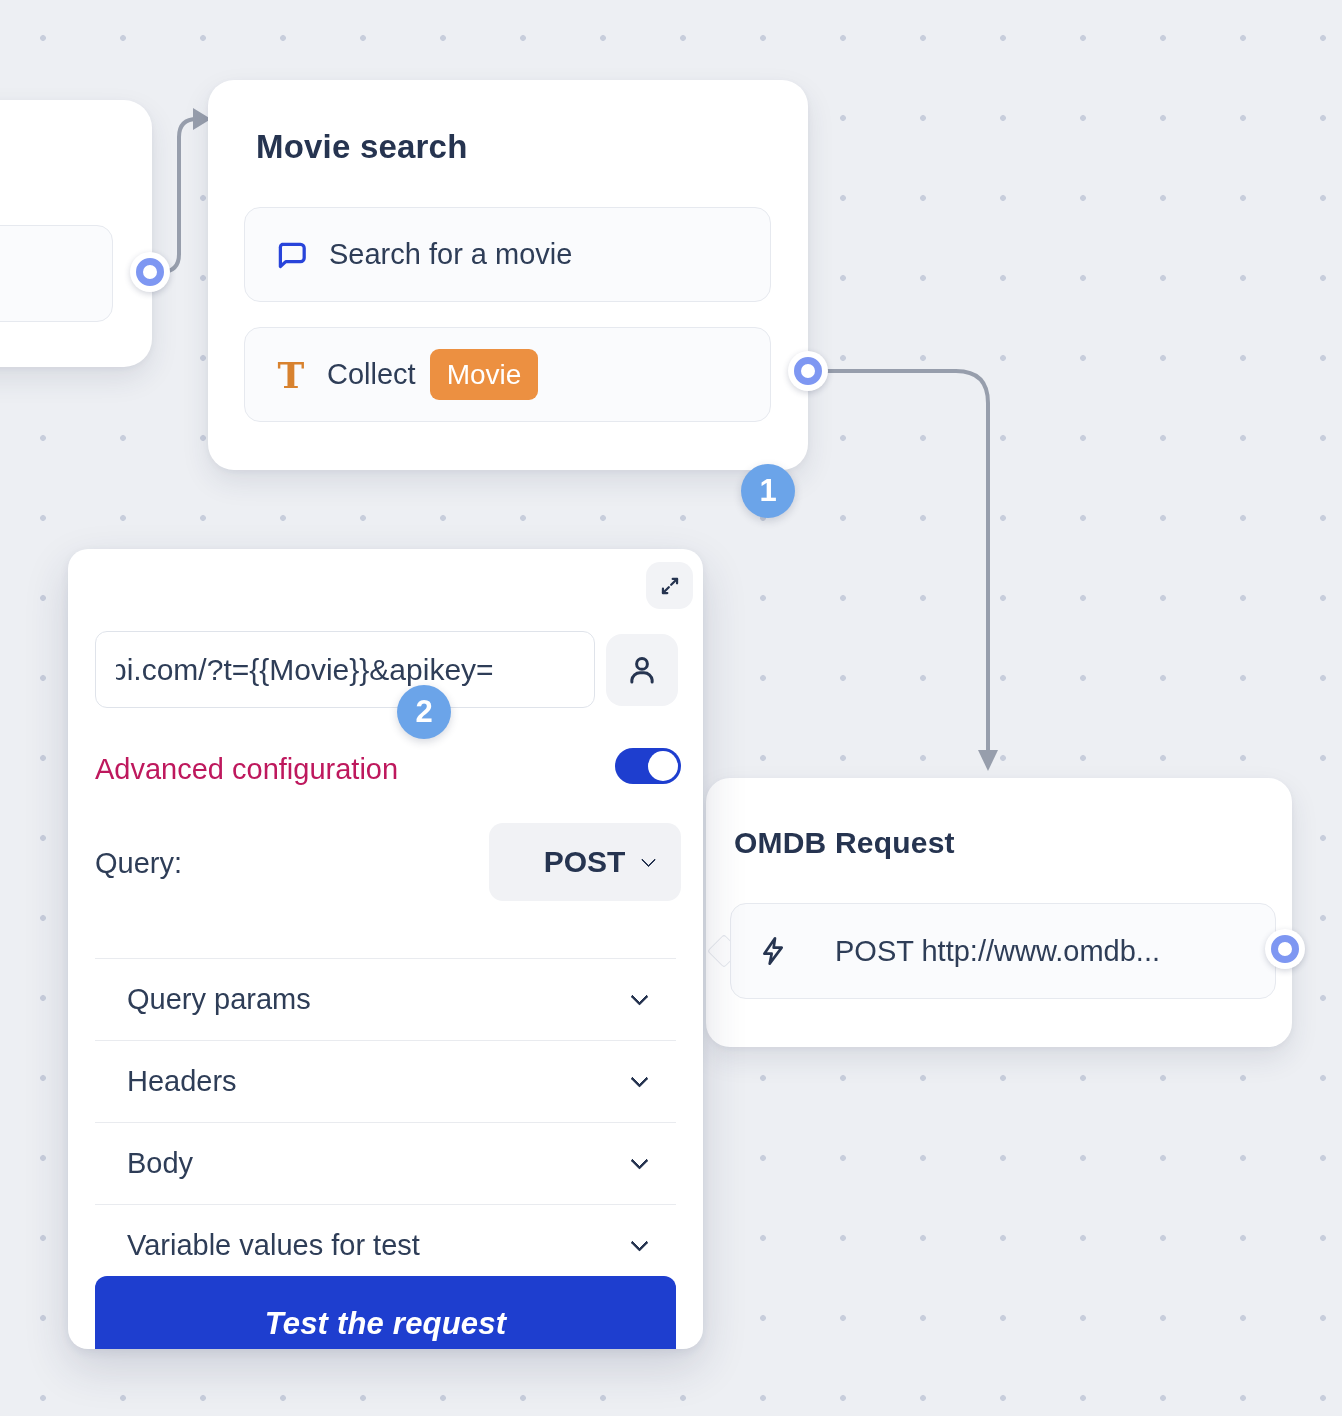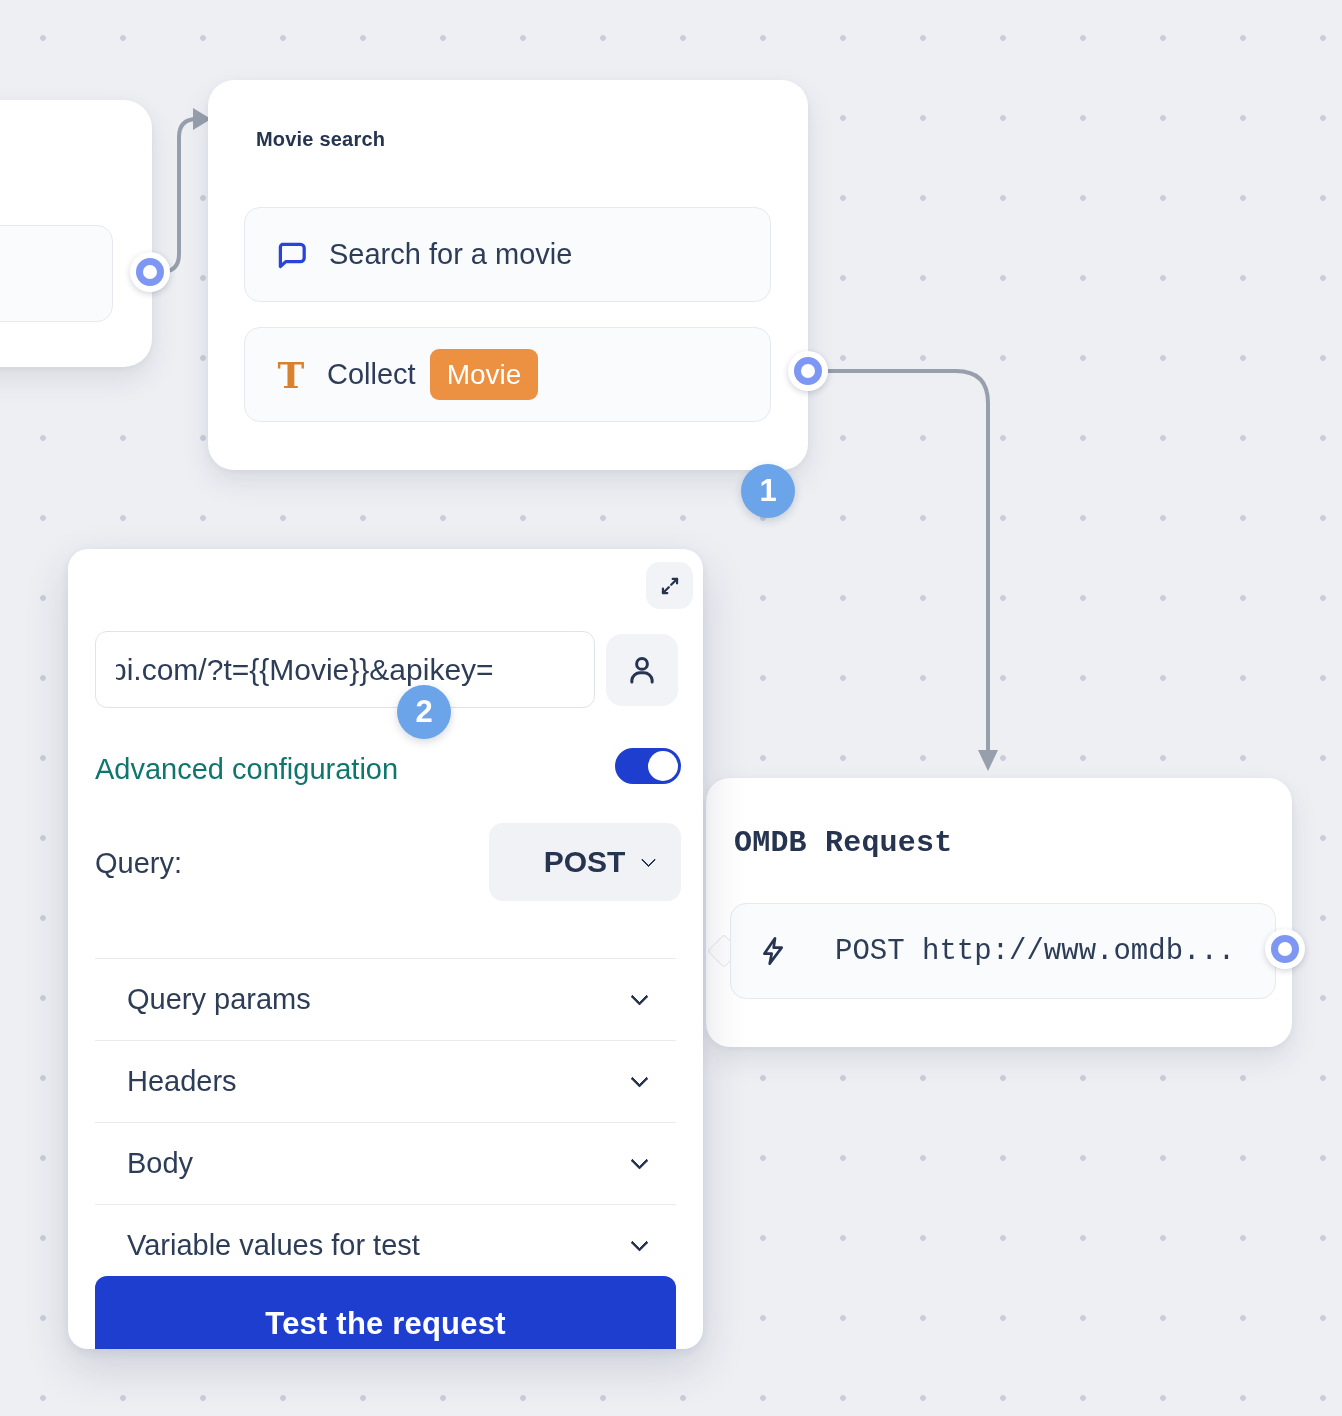--- a/index.html
+++ b/index.html
@@ -16,21 +16,21 @@
 
   
   .lines-svg { position:absolute; left:0; top:0; width:1342px; height:1416px; z-index:1; }
 
   
   .node-card {
     position:absolute; background:#ffffff; border-radius:26px;
     box-shadow:0 12px 28px rgba(35,45,80,0.10), 0 2px 6px rgba(35,45,80,0.05);
     z-index:2;
   }
-  .node-title { font-size:20px; font-weight:700; color:#263450; letter-spacing:0.2px; }
+  .node-title { font-size:33px; font-weight:700; color:#263450; letter-spacing:0.2px; }
   .node-item {
     position:absolute; background:#fafbfd; border:1.5px solid #e6e9ef; border-radius:16px;
     display:flex; align-items:center; padding-left:30px; gap:20px;
     font-size:29px; color:#2e3d57; white-space:nowrap;
   }
 
   
   .left-card { left:-420px; top:100px; width:572px; height:267px; border-radius:28px; }
   .left-card .node-item { left:20px; top:125px; width:513px; height:97px; }
 
@@ -83,21 +83,21 @@
     position:absolute; left:27px; top:82px; width:500px; height:77px;
     border:1.5px solid #dfe3ea; border-radius:12px; background:#fff;
     font-family:"Liberation Sans", sans-serif; font-size:30px; color:#2e3d57;
     padding:0 20px; outline:none; text-indent:-6px;
   }
   .person-btn {
     position:absolute; left:538px; top:85px; width:72px; height:72px;
     background:#f2f3f6; border-radius:16px;
     display:flex; align-items:center; justify-content:center;
   }
-  .advanced-label { position:absolute; left:27px; top:204px; font-size:29px; color:#0f766e; }
+  .advanced-label { position:absolute; left:27px; top:204px; font-size:29px; color:#be185d; }
   .toggle {
     position:absolute; left:547px; top:199px; width:66px; height:36px;
     background:#1e3ecf; border-radius:18px;
   }
   .toggle .knob {
     position:absolute; right:3px; top:3px; width:30px; height:30px;
     background:#fff; border-radius:50%;
   }
   .method-label { position:absolute; left:27px; top:298px; font-size:29px; color:#2e3d57; }
   .method-select {
@@ -115,25 +115,25 @@
   .section-row {
     height:82px; border-top:1.5px solid #e9ebef;
     display:flex; align-items:center; justify-content:space-between;
     padding:0 30px 0 32px; font-size:29px; color:#2e3d57;
   }
   .section-row:last-child { border-bottom:1.5px solid #e9ebef; }
   .test-btn {
     position:absolute; left:27px; top:727px; width:581px; height:95px;
     background:#1e3ecf; border:none; border-radius:12px;
     color:#ffffff; font-family:"Liberation Sans", sans-serif;
-    font-size:31px; font-weight:700; letter-spacing:0.2px;
-  }
-
-  
-  .omdb-card { left:706px; top:778px; width:586px; height:269px; border-radius:24px;font-family:Liberation Mono, monospace; }
+    font-size:31px; font-weight:700; letter-spacing:0.2px;font-style:italic;
+  }
+
+  
+  .omdb-card { left:706px; top:778px; width:586px; height:269px; border-radius:24px; }
   .omdb-card .node-title { position:absolute; left:28px; top:48px; font-size:30px; }
   .omdb-item { left:24px; top:125px; width:546px; height:96px; padding-left:26px; }
   .omdb-notch {
     position:absolute; left:6px; top:161px; width:24px; height:24px;
     background:#fdfdfe; border:1.5px solid #e3e6ec; transform:rotate(45deg);
     border-radius:3px; z-index:0;
   }
   .omdb-item { z-index:1;gap:46px; }
 
   .icon-svg { display:block; }

